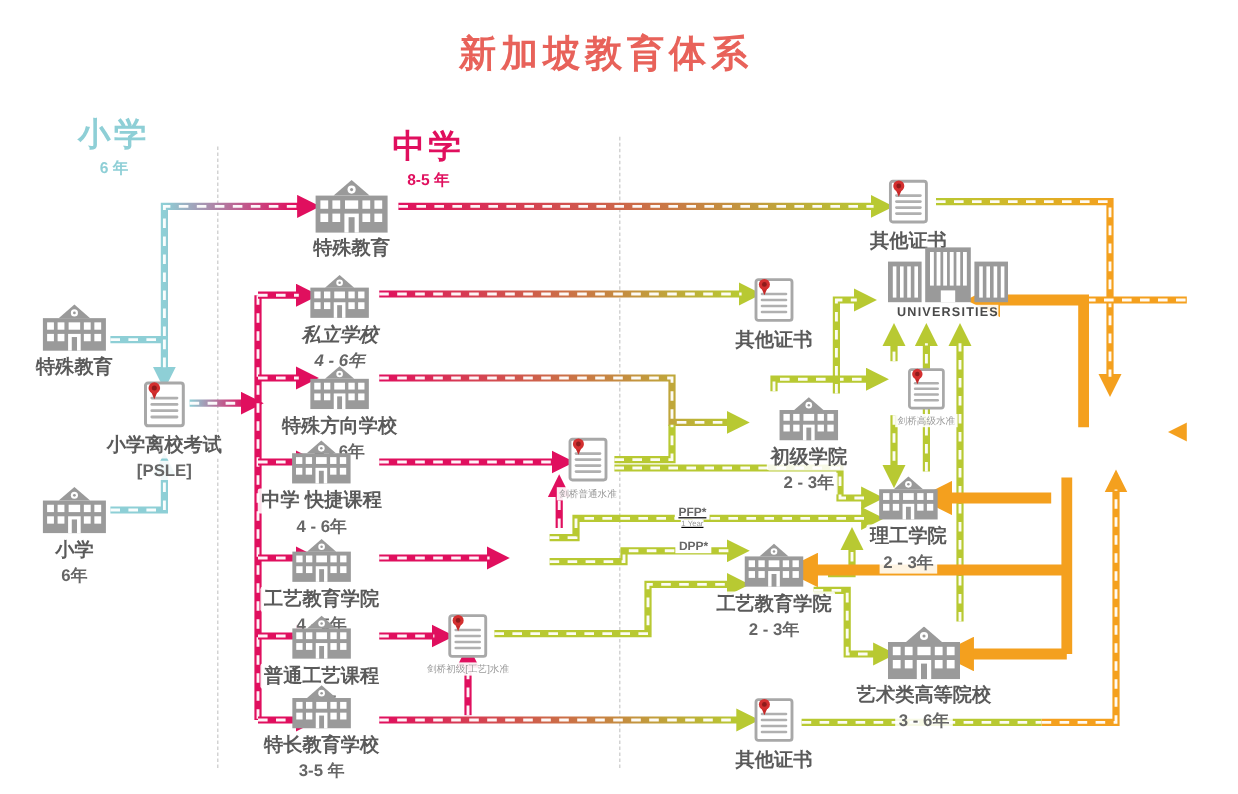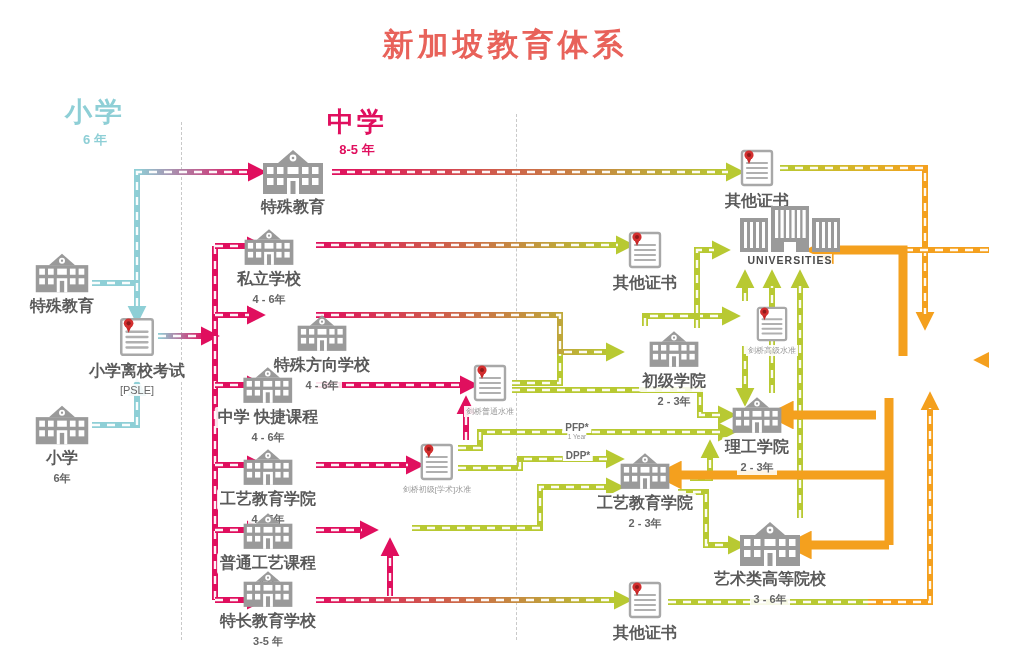--- a/index.html
+++ b/index.html
@@ -9,27 +9,27 @@
          font-size:31px;font-weight:700;color:#e8625a;letter-spacing:4px;white-space:nowrap;z-index:4;}
   .divider{position:absolute;width:0;border-left:1px dashed #c9c9c9;z-index:1;}
   .colhead{position:absolute;transform:translateX(-50%);text-align:center;z-index:4;}
   .colhead .h{font-size:27px;font-weight:700;letter-spacing:3px;white-space:nowrap;}
   .colhead .s{font-size:13px;font-weight:700;margin-top:1px;}
   #arrowlayer{position:absolute;left:0;top:0;z-index:2;}
   .node{position:absolute;transform:translateX(-50%);text-align:center;z-index:3;color:#9a9a9a;}
   .node svg{display:block;margin:0 auto;}
   .lbl{display:table;margin:3px auto 0;font-size:16px;font-weight:700;color:#5a5a5a;
        white-space:nowrap;background:rgba(255,255,255,.88);padding:0 3px;border-radius:2px;}
-  .sub{display:table;margin:2px auto 0;font-size:11px;font-weight:700;color:#666;
+  .sub{display:table;margin:2px auto 0;font-size:14px;font-weight:700;color:#666;
        white-space:nowrap;background:rgba(255,255,255,.88);padding:0 3px;}
   .clbl{display:table;margin:2px auto 0;font-size:8px;color:#999;white-space:nowrap;
         background:rgba(255,255,255,.92);padding:0 2px;}
   .ulbl{display:table;margin:2px auto 0;font-size:10.5px;font-weight:700;color:#4a4a4a;
         letter-spacing:1px;white-space:nowrap;background:rgba(255,255,255,.88);}
-  .blbl{font-weight:400;}
+  .blbl{font-weight:700;}
   .tag{position:absolute;transform:translateX(-50%);z-index:3;text-align:center;}
   .tag .t{display:table;margin:0 auto;font-size:10px;font-weight:800;color:#666;
           background:#fff;padding:0 3px;white-space:nowrap;}
   .tag .tt{display:table;margin:0 auto;font-size:6.5px;color:#999;background:#fff;white-space:nowrap;}
 </style>
 </head>
 <body>
 
 <svg width="0" height="0" style="position:absolute" aria-hidden="true">
   <defs>
@@ -278,28 +278,28 @@
     <div class="lbl">小学</div>
     <div class="sub">6年</div>
   </div>
 
   <div class="node" style="left:293px;top:150px;">
     <svg width="64" height="44">
         <use href="#sym-school" fill="currentColor"></use>
       </svg>
     <div class="lbl">特殊教育</div>
   </div>
-  <div class="node" style="left:269px;top:228px;">
+  <div class="node" style="left:283px;top:228px;font-style:italic;">
     <svg width="52" height="38">
         <use href="#sym-school" fill="currentColor"></use>
       </svg>
     <div class="lbl">私立学校</div>
     <div class="sub">4 - 6年</div>
   </div>
-  <div class="node" style="left:283px;top:314px;margin-left:39px;">
+  <div class="node" style="left:283px;top:304px;">
     <svg width="52" height="38">
         <use href="#sym-school" fill="currentColor"></use>
       </svg>
     <div class="lbl">特殊方向学校</div>
     <div class="sub">4 - 6年</div>
   </div>
   <div class="node" style="left:268px;top:366px;">
     <svg width="52" height="38">
         <use href="#sym-school" fill="currentColor"></use>
       </svg>
@@ -327,25 +327,25 @@
     <div class="lbl">特长教育学校</div>
     <div class="sub">3-5 年</div>
   </div>
 
   <div class="node" style="left:490px;top:362px;">
     <svg width="36" height="42">
         <use href="#sym-cert"></use>
       </svg>
     <div class="clbl">剑桥普通水准</div>
   </div>
-  <div class="node" style="left:437px;top:442px;">
+  <div class="node" style="left:390px;top:510px;">
     <svg width="36" height="40">
         <use href="#sym-cert"></use>
       </svg>
-    <div class="clbl">剑桥初级[学术]水准</div>
+    <div class="clbl">剑桥初级[工艺]水准</div>
   </div>
 
   <div class="node" style="left:757px;top:148px;">
     <svg width="36" height="40">
         <use href="#sym-cert"></use>
       </svg>
     <div class="lbl">其他证书</div>
   </div>
   <div class="node" style="left:645px;top:230px;">
     <svg width="36" height="40">
@@ -393,21 +393,21 @@
     <div class="lbl">艺术类高等院校</div>
     <div class="sub">3 - 6年</div>
   </div>
   <div class="node" style="left:645px;top:580px;">
     <svg width="36" height="40">
         <use href="#sym-cert"></use>
       </svg>
     <div class="lbl">其他证书</div>
   </div>
 
-  <div class="tag" style="left:577px;top:422px;">
+  <div class="tag" style="left:577px;top:422px;text-decoration:underline;">
     <div class="t">PFP*</div>
     <div class="tt">1 Year</div>
   </div>
   <div class="tag" style="left:578px;top:450px;">
     <div class="t">DPP*</div>
   </div>
 
 </div>
 
 </body></html>

